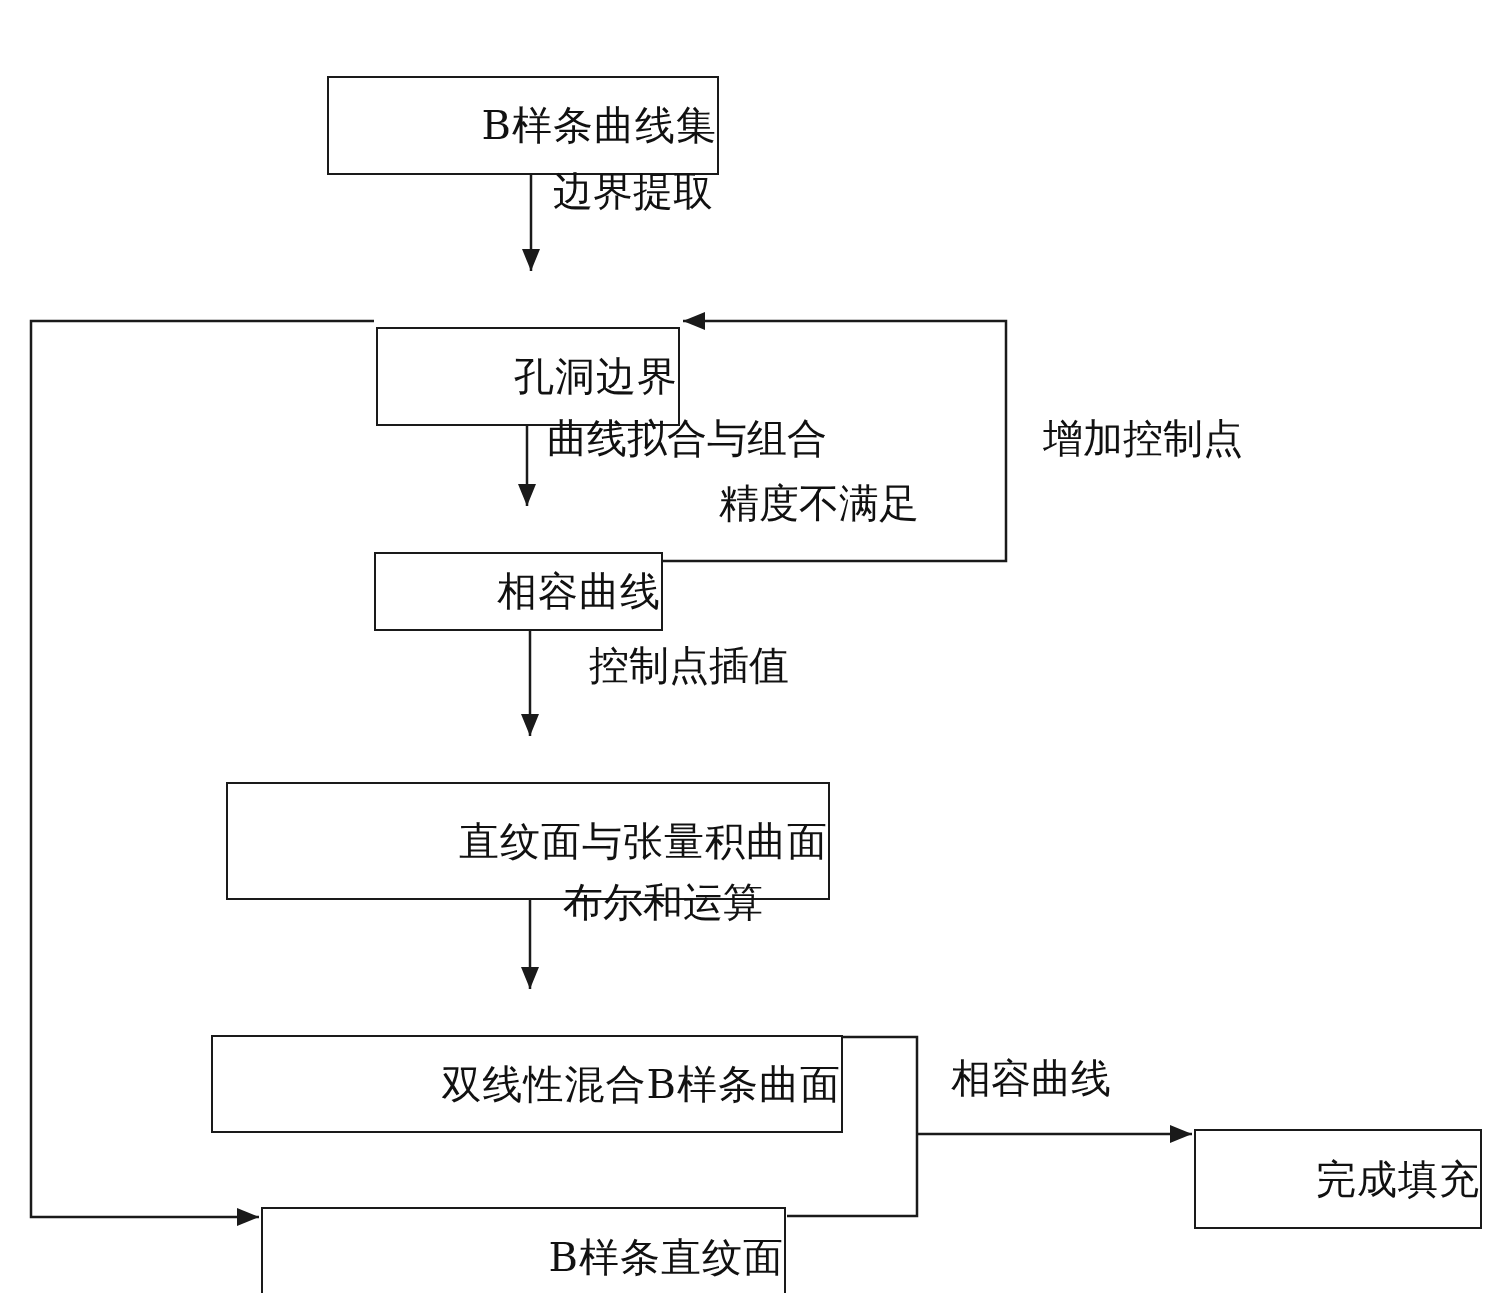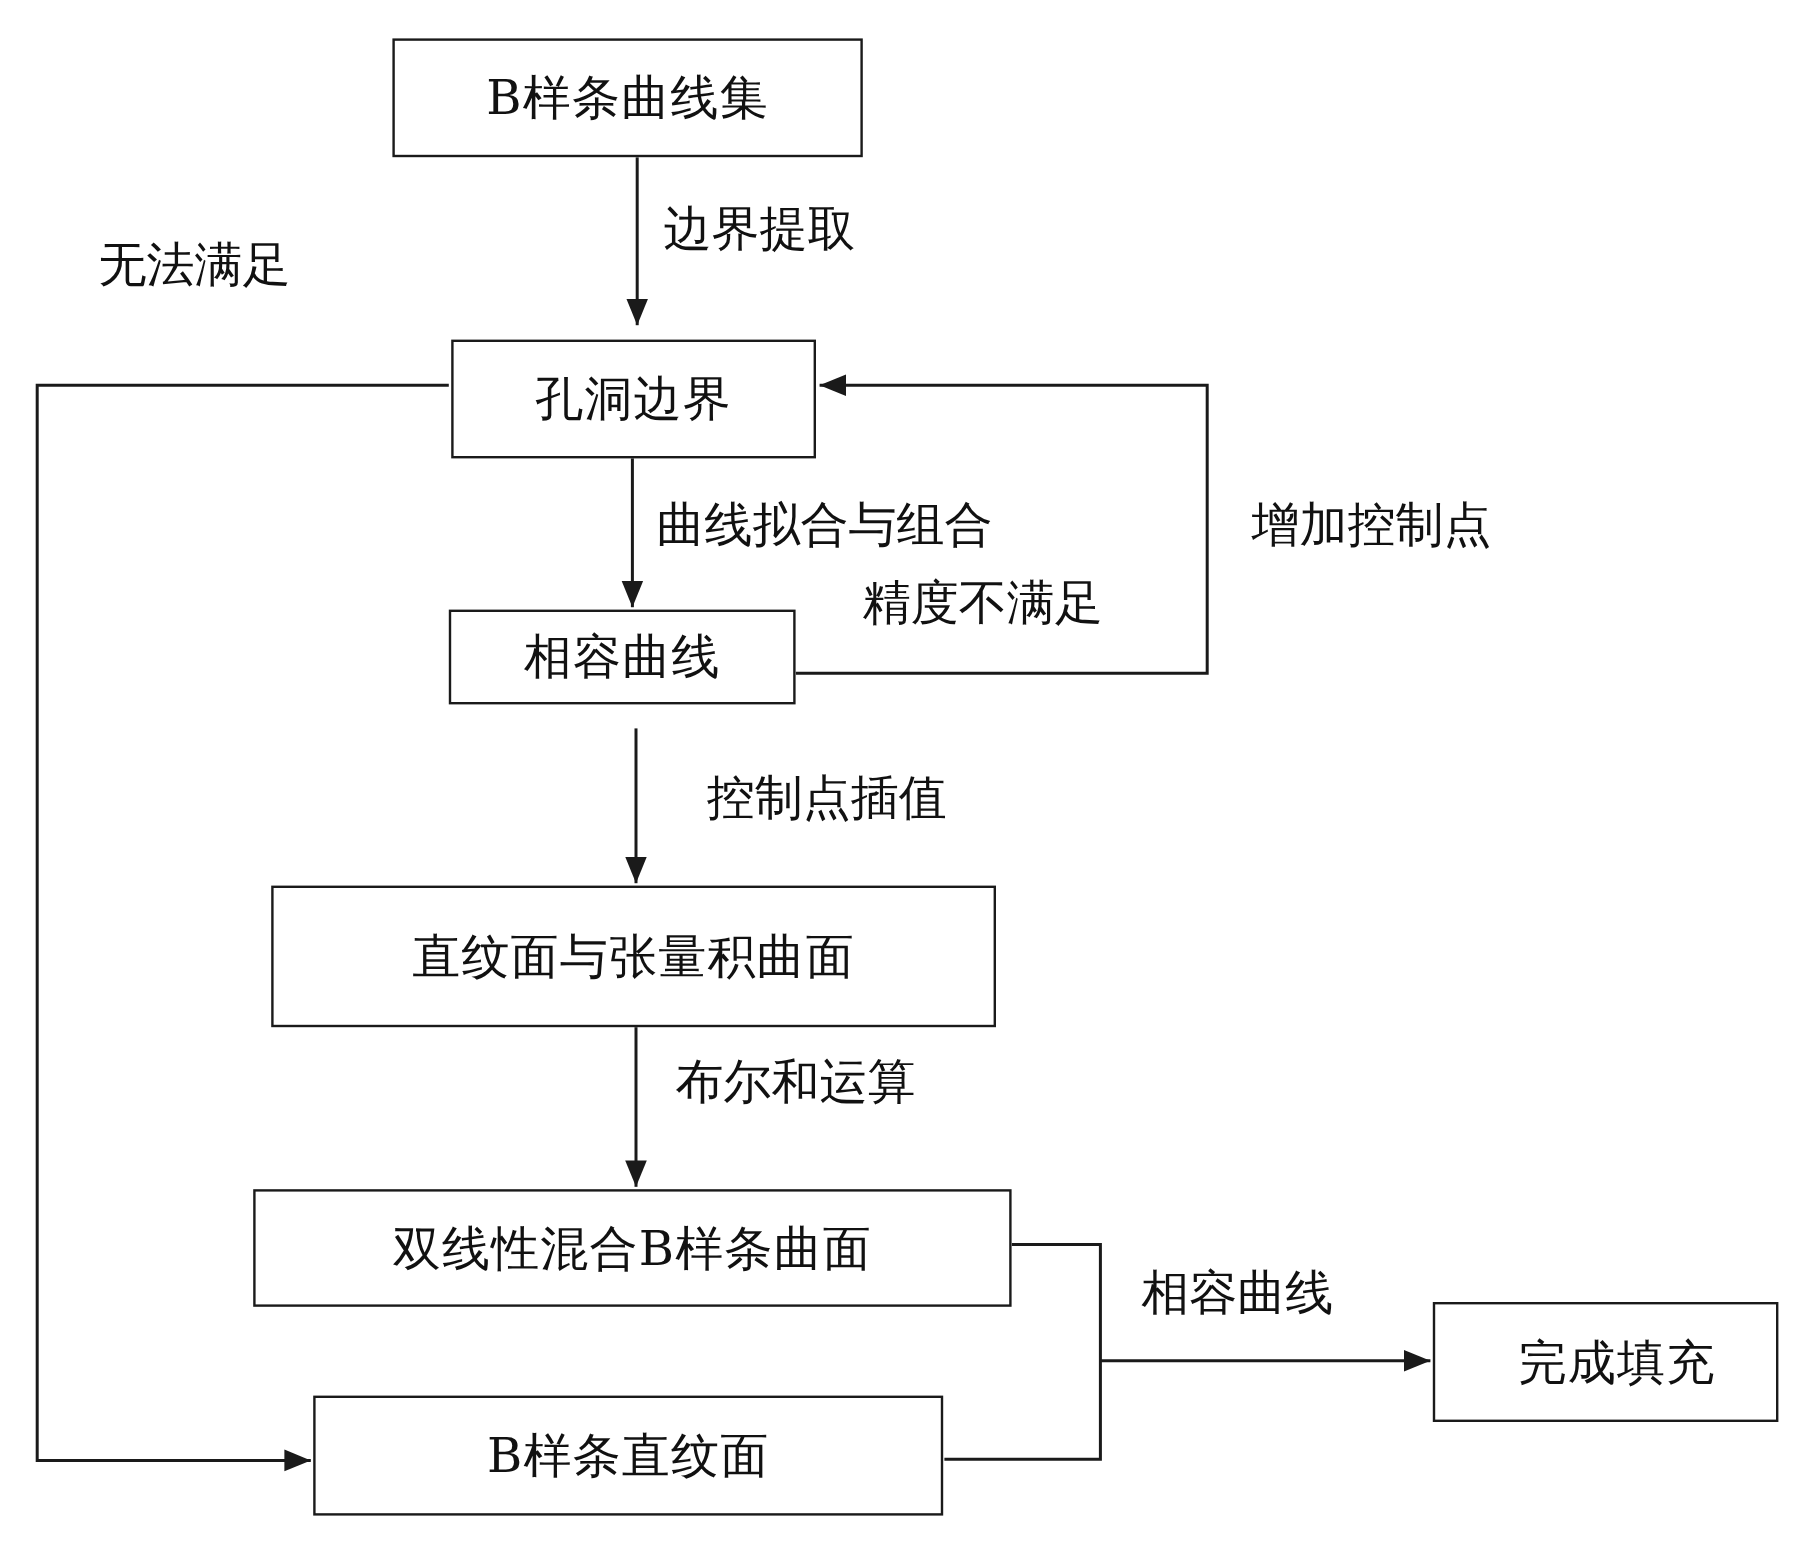--- a/index.html
+++ b/index.html
@@ -1,21 +1,21 @@
 <!DOCTYPE html>
 <html><head>
   <meta charset="utf-8">
   <style>
     html, body { margin: 0; padding: 0; background: #ffffff; }
     body { width: 1504px; height: 1293px; position: relative; overflow: hidden;
            font-family: "DejaVu Serif", "Liberation Serif", serif; color: #111; }
     svg.wires { position: absolute; left: 0; top: 0; width: 1504px; height: 1293px; }
     .box { position: absolute; box-sizing: border-box; border: 2.5px solid #1a1a1a;
-           background: #fff; display: flex; align-items: center; justify-content: center;
-           font-size: 40px; letter-spacing: 1px; }
+           background: #fff; display: flex; align-items: center; justify-content: flex-end;
+           font-size: 40px; letter-spacing: 1px; margin-top: 44px; }
     .label { position: absolute; font-size: 40px; line-height: 1.25; white-space: nowrap; }
   </style>
 </head>
 <body>
 
 <svg class="wires" xmlns="http://www.w3.org/2000/svg">
   <defs>
     <marker id="arr" markerWidth="10" markerHeight="10" refX="9" refY="5" orient="auto" markerUnits="userSpaceOnUse" viewBox="0 0 10 10">
       <path d="M0,0 L10,5 L0,10 z" fill="#1a1a1a"></path>
     </marker>
@@ -52,20 +52,19 @@
 </div>
 <div class="box" style="left:261px;top:1163px;width:525px;height:100px;">
   <span>B样条直纹面</span>
 </div>
 <div class="box" style="left:1194px;top:1085px;width:288px;height:100px;padding-left:19px;">
   <span>完成填充</span>
 </div>
 
 <div class="label" style="left:553px;top:166px;">边界提取</div>
 <div class="label" style="left:82px;top:196px;text-align:center;">
-  <div>无法满足</div>
 </div>
 <div class="label" style="left:547px;top:413px;">曲线拟合与组合</div>
 <div class="label" style="left:1043px;top:413px;">增加控制点</div>
 <div class="label" style="left:719px;top:478px;">精度不满足</div>
 <div class="label" style="left:553px;top:640px;margin-left:36px;">控制点插值</div>
 <div class="label" style="left:563px;top:877px;">布尔和运算</div>
 <div class="label" style="left:951px;top:1053px;">相容曲线</div>
 
 </body></html>

